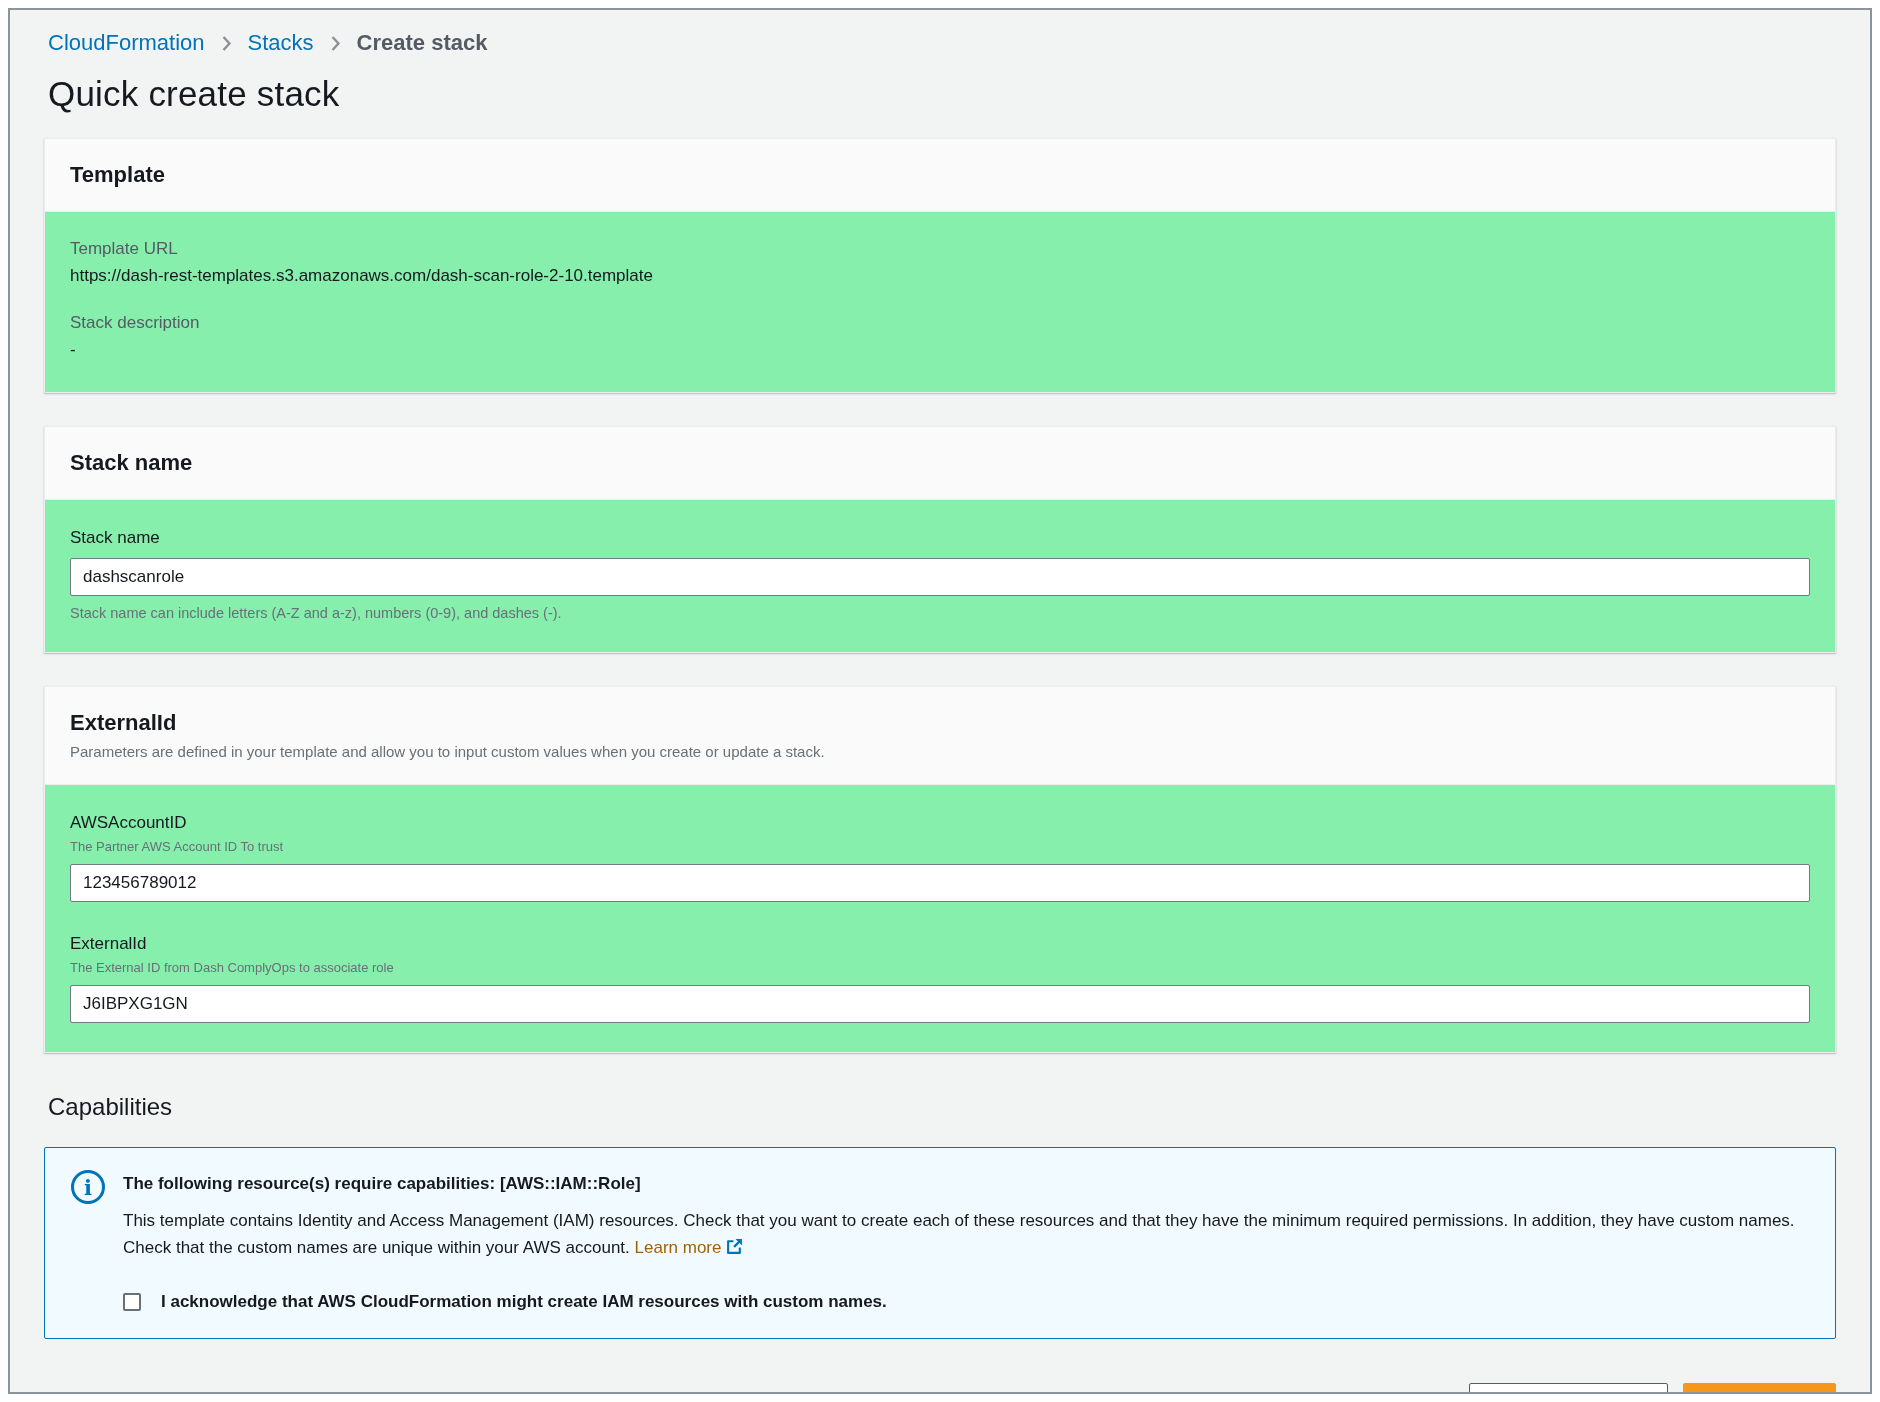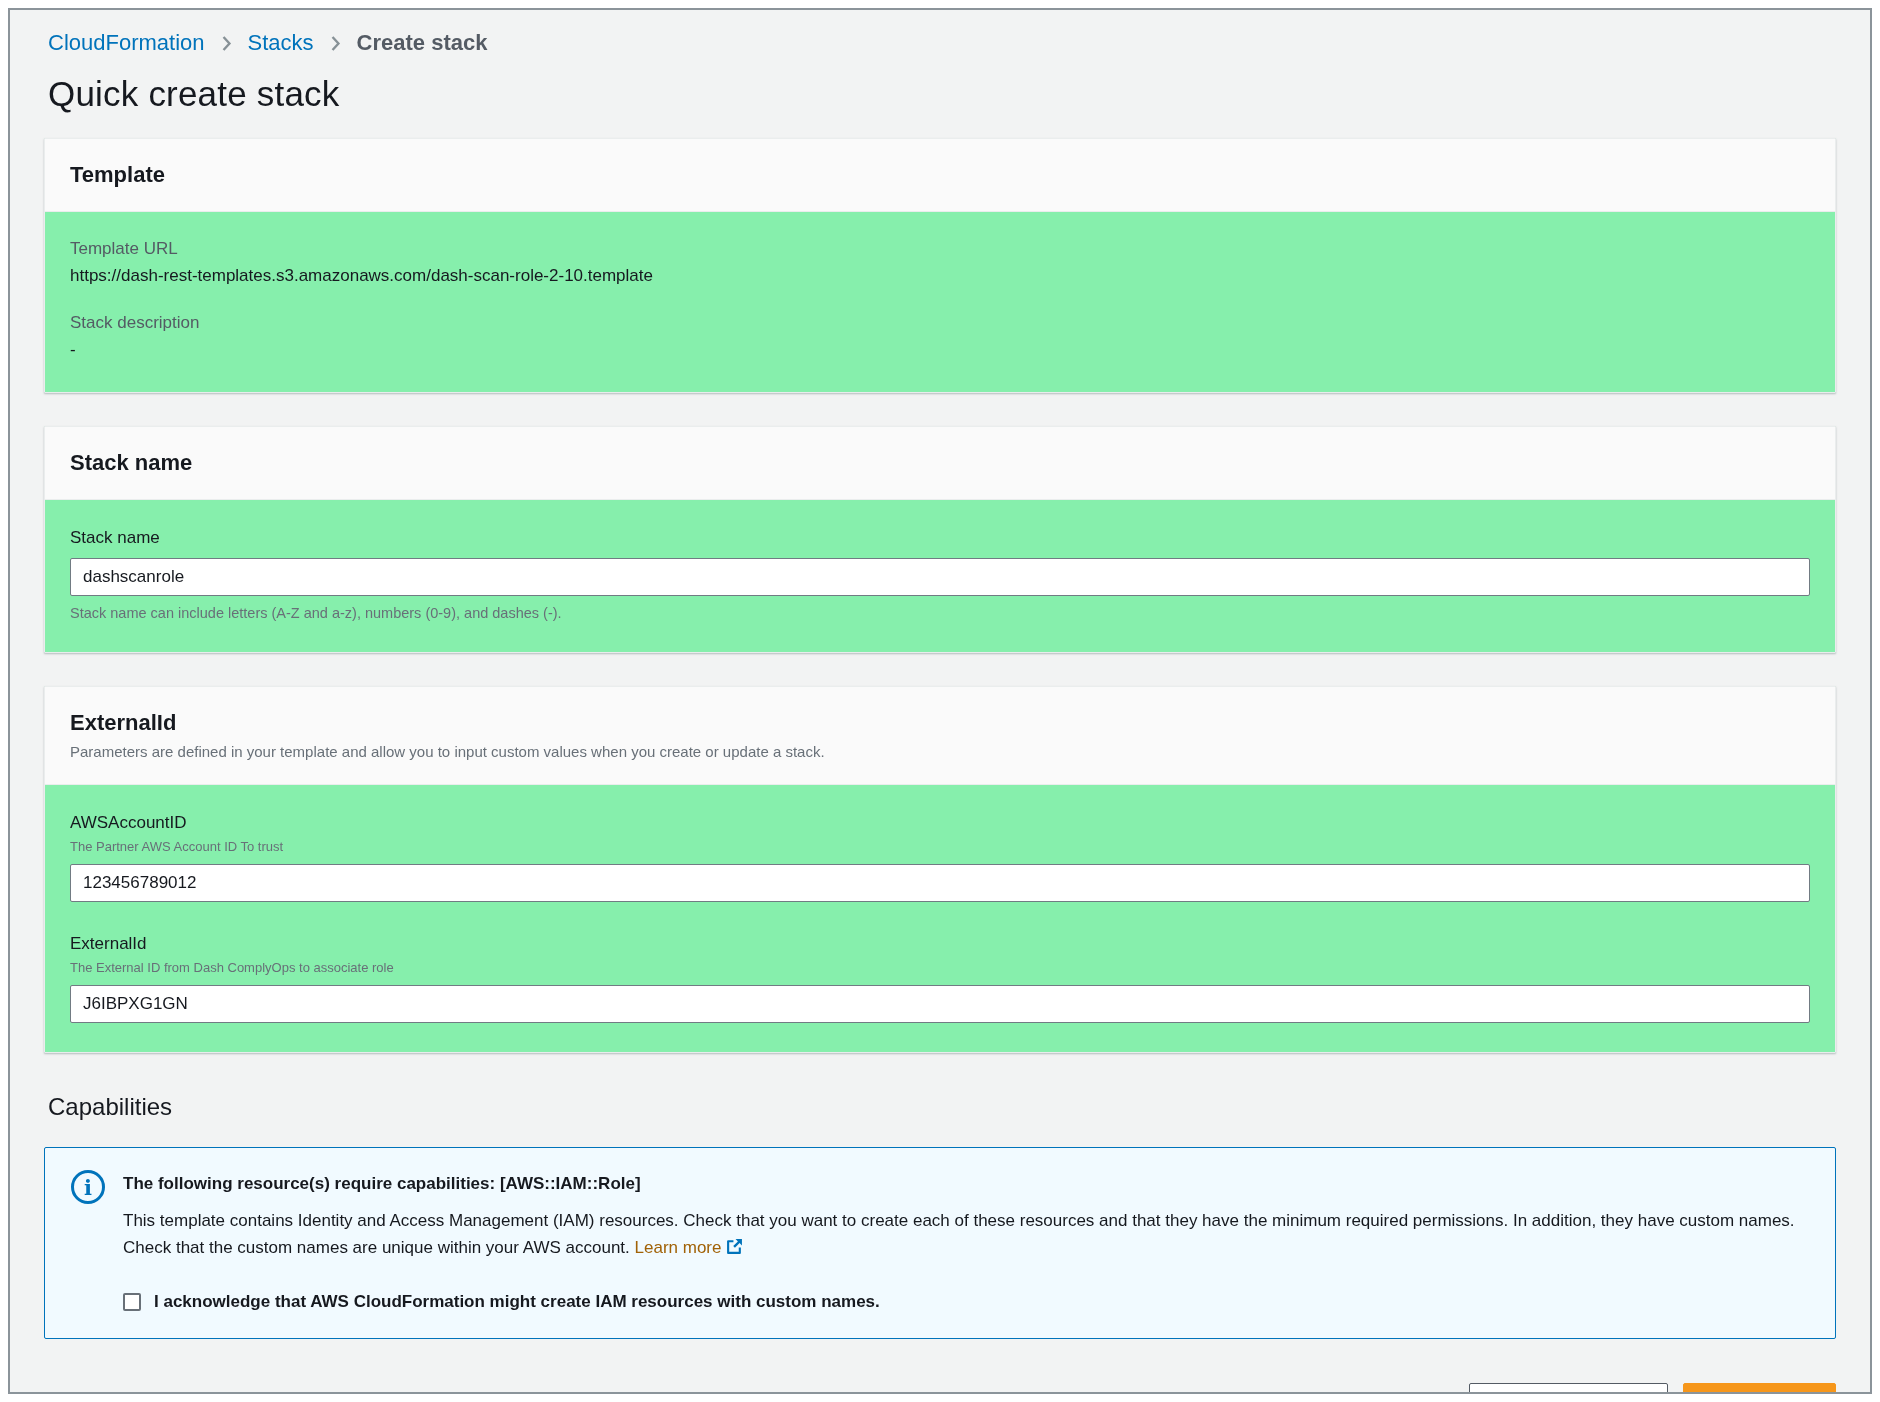--- a/index.html
+++ b/index.html
@@ -86,21 +86,21 @@
     font-size: 21px;
     color: #0073bb;
     margin-top: -2px;
   }
   .alert-content { flex: 1 1 auto; }
   .alert-title { font-size: 17px; font-weight: bold; color: #16191f; line-height: 24px; }
   .alert-body { font-size: 17px; color: #16191f; line-height: 27px; margin-top: 11px; max-width: 1720px; }
   .alert-body a { color: #a16207; text-decoration: none; cursor: pointer; white-space: nowrap; }
   .ext-icon { display: inline-block; vertical-align: -2px; margin-left: 5px; }
 
-  .ack-row { display: flex; align-items: center; gap: 13px; margin-top: 29px; cursor: pointer; }
+  .ack-row { display: flex; align-items: center; gap: 20px; margin-top: 29px; cursor: pointer; }
   .checkbox {
     width: 18px; height: 18px;
     border: 2px solid #687078;
     border-radius: 2px;
     background: #ffffff;
     flex: 0 0 auto;
   }
   .ack-label { font-size: 17px; font-weight: bold; color: #16191f; }
 
   

